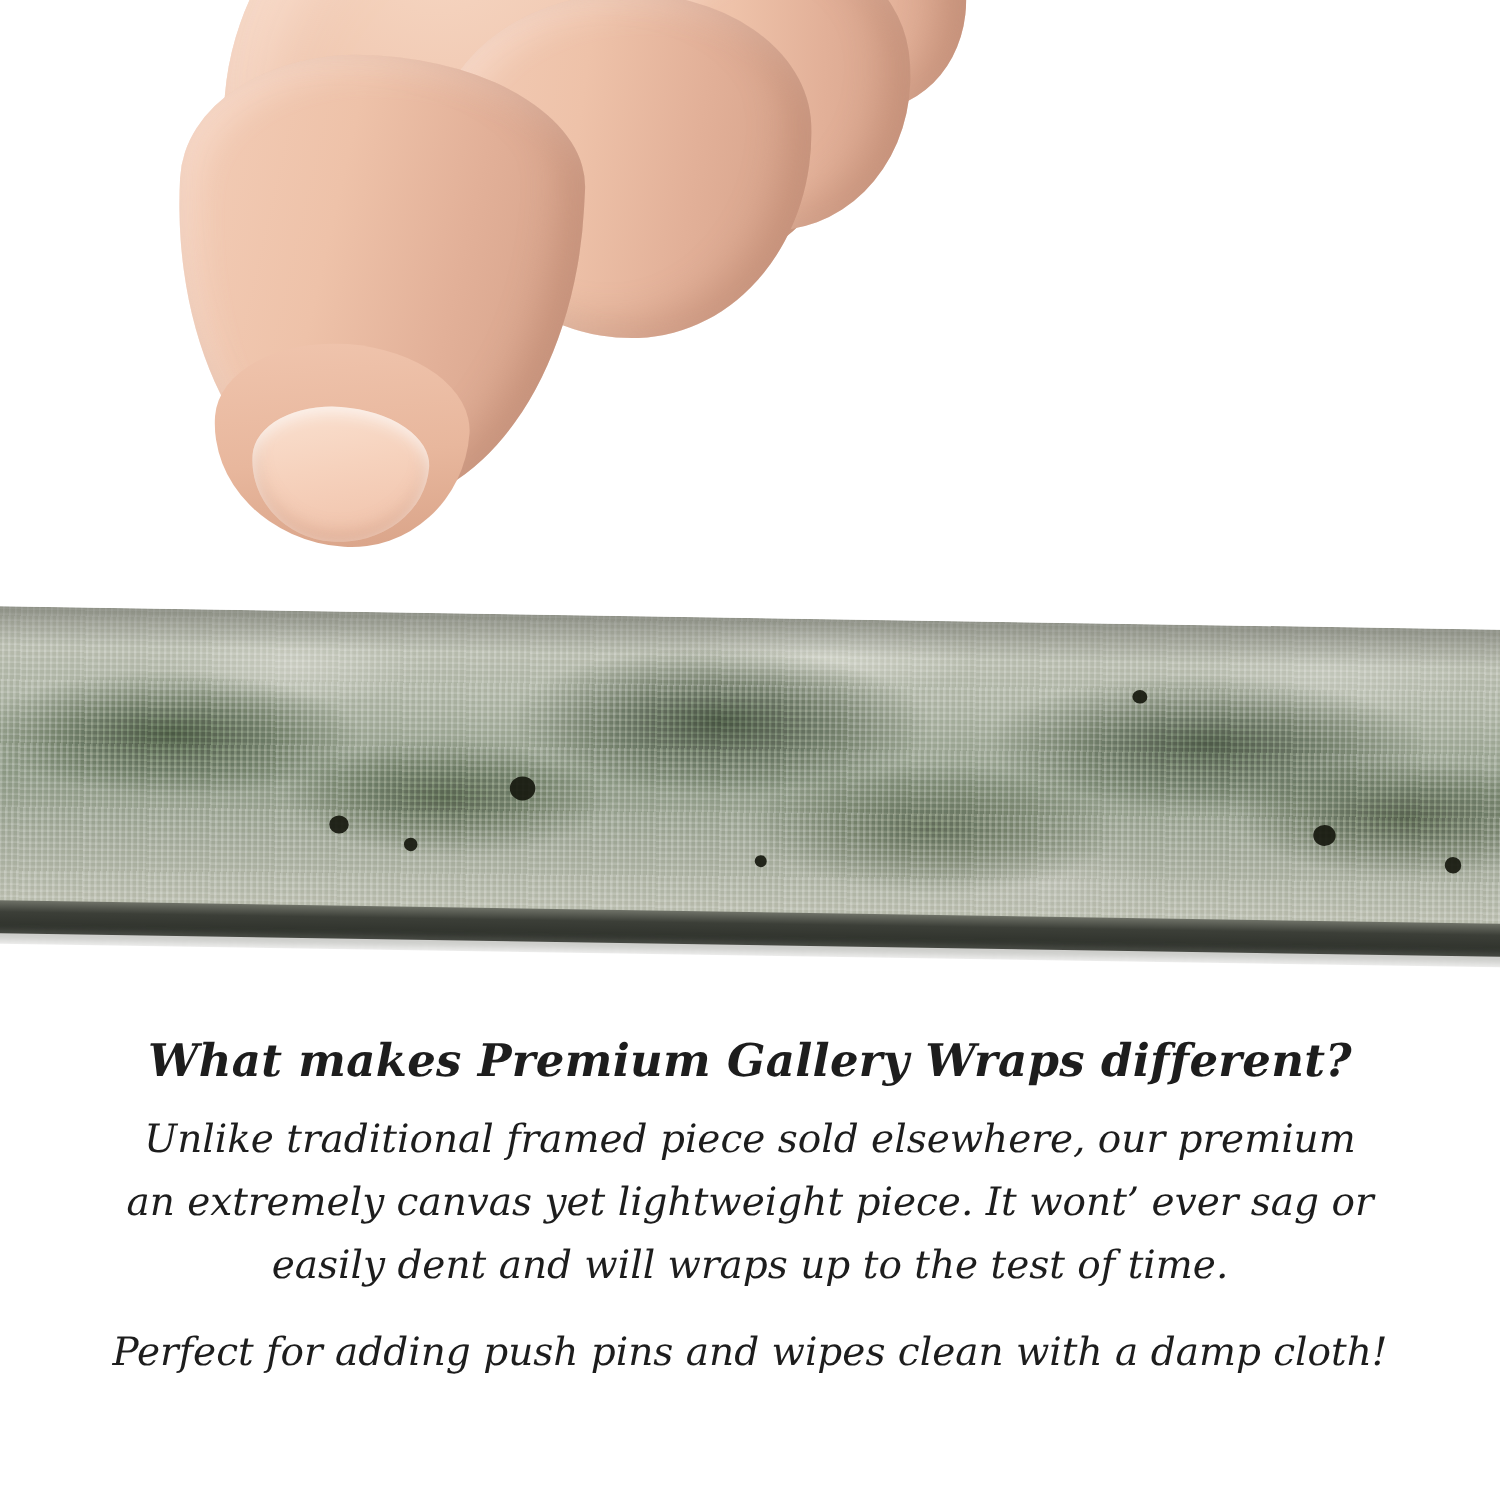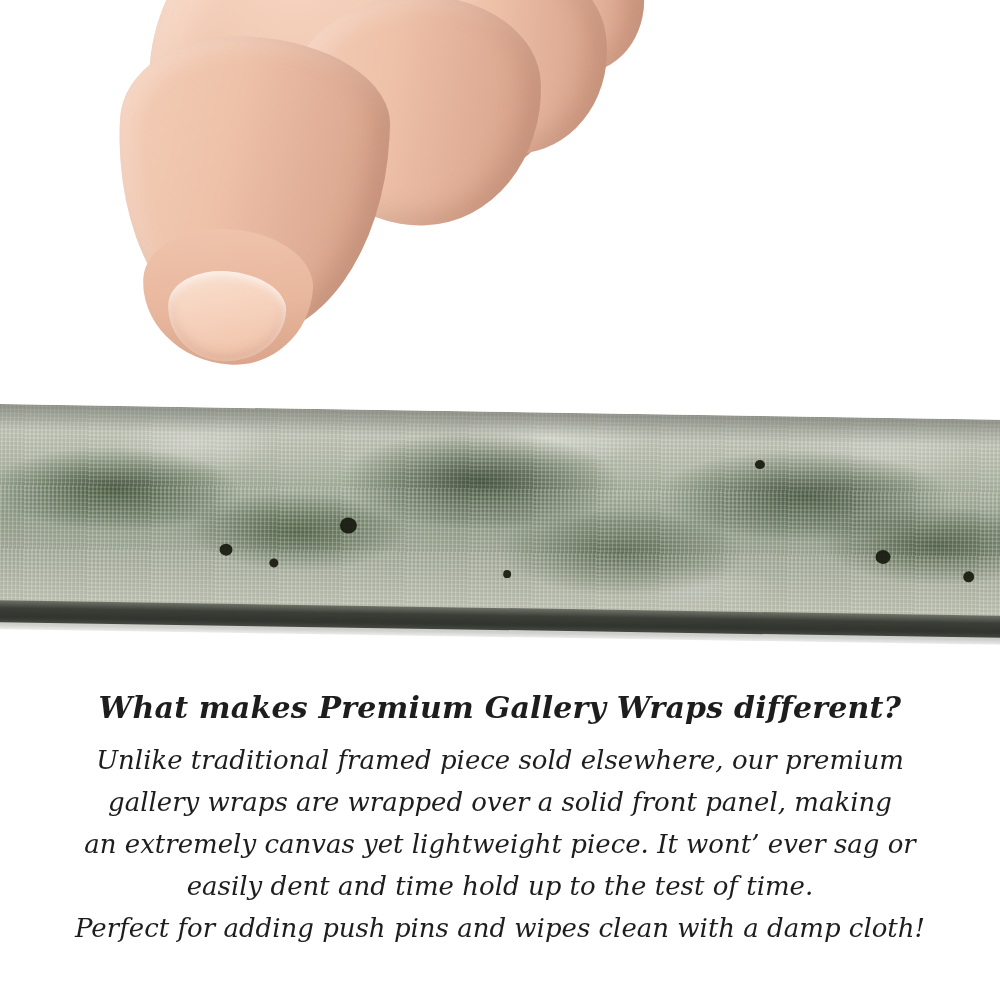--- a/index.html
+++ b/index.html
@@ -207,21 +207,21 @@
     font-weight: 700;
     letter-spacing: 0.2px;
     margin-bottom: 14px;
   }
   .caption-line {
     font-size: 26px;
     line-height: 42px;
     font-weight: 400;
   }
   .caption-line.last {
-    margin-top: 0;
+    margin-top: 16px;
   }
 </style>
 </head>
 <body>
 
 <div class="product-figure">
 
   <div class="photo-area">
 
     <div class="hand">
@@ -255,19 +255,18 @@
 
       <div class="canvas-bottom-edge"></div>
       <div class="canvas-underside"></div>
     </div>
 
   </div>
 
   <div class="caption-block">
     <div class="caption-heading">What makes Premium Gallery Wraps different?</div>
     <div class="caption-line">Unlike traditional framed piece sold elsewhere, our premium</div>
-    <div class="caption-line">gallery wraps are wrapped over a solid front panel, making</div>
     <div class="caption-line">an extremely canvas yet lightweight piece. It wont’ ever sag or</div>
-    <div class="caption-line">easily dent and time hold up to the test of time.</div>
+    <div class="caption-line">easily dent and will wraps up to the test of time.</div>
     <div class="caption-line last">Perfect for adding push pins and wipes clean with a damp cloth!</div>
   </div>
 
 </div>
 
 </body></html>

